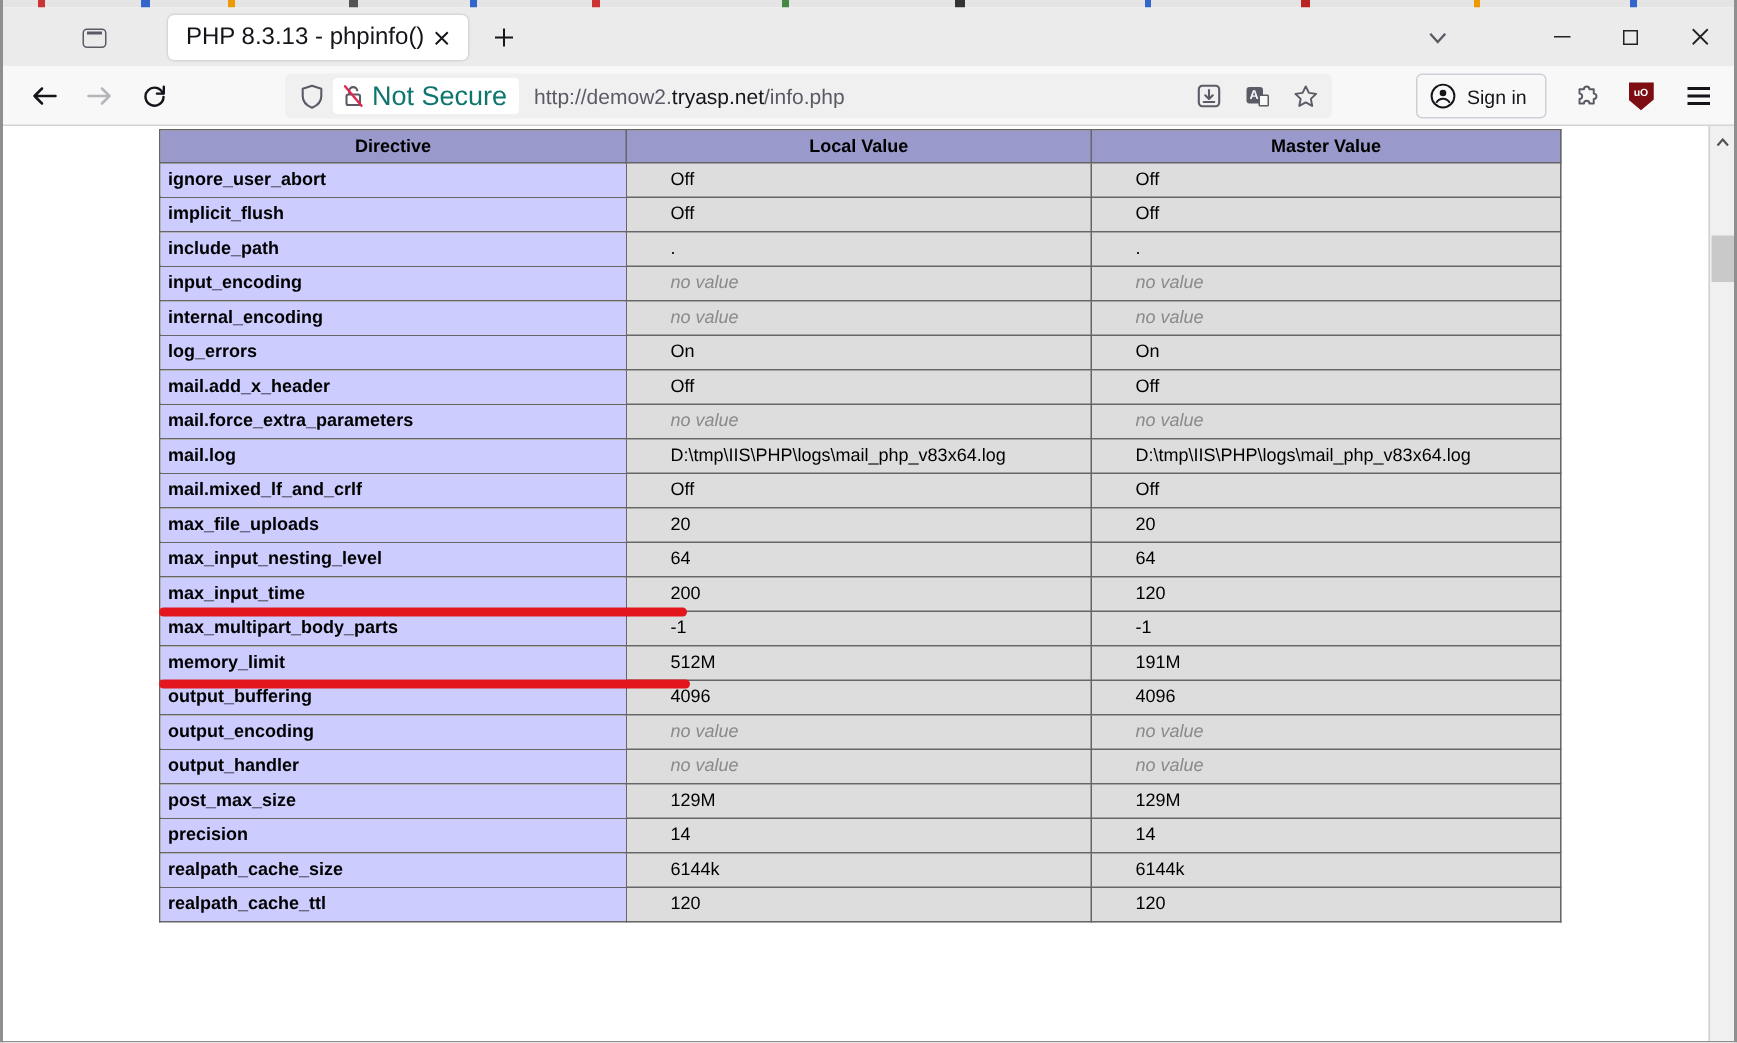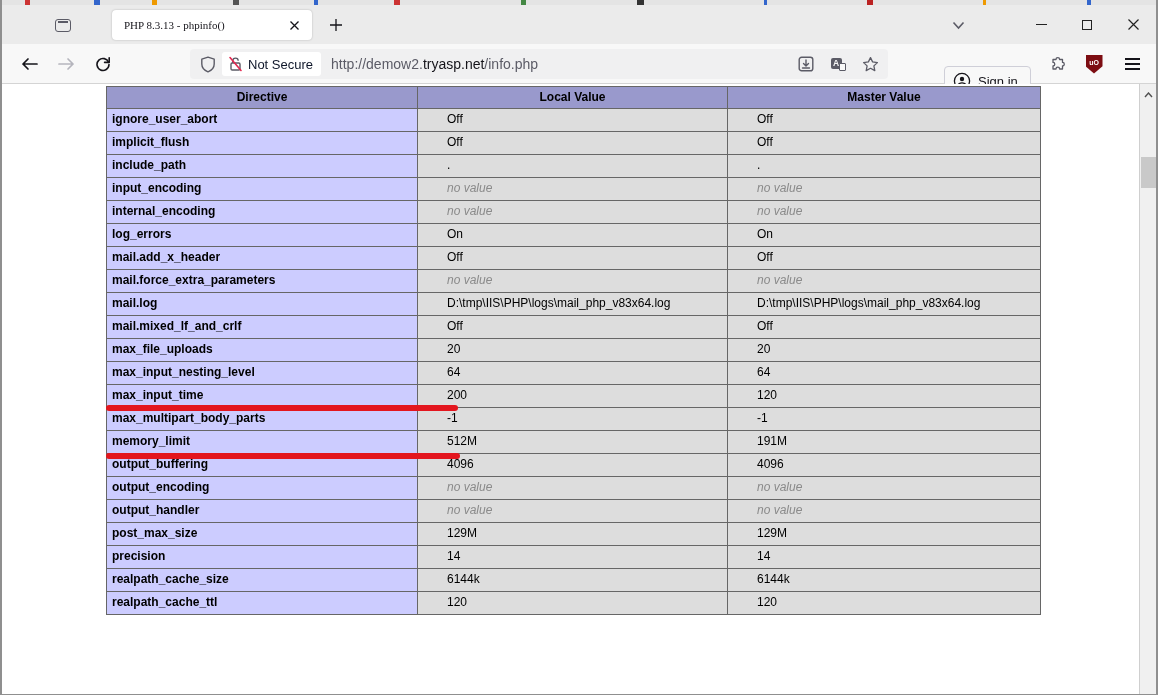--- a/index.html
+++ b/index.html
@@ -12,51 +12,51 @@
     background: linear-gradient(90deg, transparent 0 2%, #c33 2% 2.4%, transparent 2.4% 8%, #36c 8% 8.5%, transparent 8.5% 13%, #e90 13% 13.4%, transparent 13.4% 20%, #555 20% 20.5%, transparent 20.5% 27%, #36c 27% 27.4%, transparent 27.4% 34%, #c33 34% 34.5%, transparent 34.5% 45%, #484 45% 45.4%, transparent 45.4% 55%, #333 55% 55.6%, transparent 55.6% 66%, #36c 66% 66.3%, transparent 66.3% 75%, #b22 75% 75.5%, transparent 75.5% 85%, #e90 85% 85.3%, transparent 85.3% 94%, #36c 94% 94.4%, transparent 94.4% 100%), #e4e4e4; }
 
   
   .tabbar { position:relative; height:39px; background:#ebebeb; display:flex; align-items:center; }
   .fxview-btn { position:absolute; left:46px; top:8px; width:30px; height:24px; border-radius:4px;
     display:flex; align-items:center; justify-content:center; color:#5b5b66; }
   .fxview-glyph { width:16px; height:13px; border:1.6px solid #5b5b66; border-radius:3px; position:relative; }
   .fxview-glyph::after { content:""; position:absolute; left:2px; right:2px; top:1.5px; height:1.6px; background:#5b5b66; }
   .tab { position:absolute; left:110px; top:5px; width:200px; height:30px; background:#fff; border-radius:4px;
     box-shadow:0 0 2px rgba(0,0,0,.25); display:flex; align-items:center; padding:0 8px 0 12px; }
-  .tab-title { flex:1; font-size:11px; color:#15141a; white-space:nowrap; overflow:hidden;font-family:Liberation Serif, serif; }
+  .tab-title { flex:1; font-size:16px; color:#15141a; white-space:nowrap; overflow:hidden; }
   .tab-close { width:20px; height:20px; display:flex; align-items:center; justify-content:center; color:#15141a; font-size:13px; }
   .newtab-btn { position:absolute; left:322px; top:8px; width:24px; height:24px; display:flex; align-items:center; justify-content:center;
     font-size:19px; font-weight:300; color:#15141a; }
   .tablist-btn { position:absolute; left:944px; top:10px; width:24px; height:20px; display:flex; align-items:center; justify-content:center; color:#5b5b66; }
   .win-controls { position:absolute; right:0; top:0; height:39px; display:flex; }
   .win-btn { width:46px; height:39px; display:flex; align-items:center; justify-content:center; color:#222; }
   .min-glyph { width:11px; height:1.4px; background:#222; }
   .max-glyph { width:10px; height:10px; border:1.3px solid #222; }
 
   
   .navbar { position:relative; height:40px; background:#f8f8f8; border-bottom:1px solid #d4d4d4; display:flex; align-items:center; }
   .nav-btn { width:30px; height:30px; display:flex; align-items:center; justify-content:center; border-radius:4px; }
   .nav-back { position:absolute; left:12px; color:#15141a; }
   .nav-fwd  { position:absolute; left:49px; color:#b5b5bd; }
   .nav-reload { position:absolute; left:86px; color:#15141a; }
   .urlbar { position:absolute; left:188px; top:5px; width:698px; height:30px; background:#f0f0f1; border-radius:4px;
     display:flex; align-items:center; padding:0 6px; }
   .shield-btn { width:24px; height:24px; display:flex; align-items:center; justify-content:center; color:#5b5b66; }
   .sec-chip { display:flex; align-items:center; gap:5px; background:#fff; border-radius:3px; height:24px; padding:0 8px 0 6px; margin-left:2px; }
-  .sec-chip-label { font-size:13px; color:#0f172a; }
+  .sec-chip-label { font-size:18px; color:#0f766e; }
   .url-text { margin-left:10px; font-size:14px; flex:1; white-space:nowrap; overflow:hidden; }
   .url-dim { color:#5b5b66; }
   .url-domain { color:#15141a; }
   .page-actions { display:flex; align-items:center; gap:8px; color:#5b5b66; }
   .pa-btn { width:24px; height:24px; display:flex; align-items:center; justify-content:center; }
   .translate-glyph { position:relative; width:15px; height:13px; }
   .translate-main { position:absolute; left:0; top:0; width:11px; height:11px; background:#5b5b66; border-radius:2px;
     color:#f8f8f8; font-size:8.5px; font-weight:bold; display:flex; align-items:center; justify-content:center; }
   .translate-page { position:absolute; right:0; bottom:0; width:7px; height:8px; background:#f8f8f8; border:1.2px solid #5b5b66; border-radius:1px; }
-  .signin-btn { position:absolute; left:942px; top:22px; height:30px; padding:0 12px 0 8px; border:1px solid #cfcfd8; border-radius:4px;
+  .signin-btn { position:absolute; left:942px; top:5px; height:30px; padding:0 12px 0 8px; border:1px solid #cfcfd8; border-radius:4px;
     display:flex; align-items:center; gap:7px; color:#15141a; font-size:13px; background:#f8f8f8; }
   .puzzle-btn { position:absolute; left:1044px; top:8px; width:26px; height:24px; display:flex; align-items:center; justify-content:center; color:#5b5b66; }
   .ublock-btn { position:absolute; left:1080px; top:9px; width:24px; height:22px; display:flex; align-items:center; justify-content:center; }
   .ublock-shield { width:17px; height:19px; background:#7d0d12; clip-path:polygon(0 0,100% 0,100% 62%,50% 100%,0 62%);
     color:#fff; font-size:7px; font-weight:bold; display:flex; align-items:center; justify-content:center; padding-bottom:4px; }
   .menu-btn { position:absolute; left:1116px; top:8px; width:28px; height:24px; display:flex; flex-direction:column; align-items:center; justify-content:center; gap:3.5px; }
   .menu-line { width:15px; height:1.6px; background:#15141a; }
 
   
   .content { position:relative; height:610px; background:#fff; overflow:hidden; }

